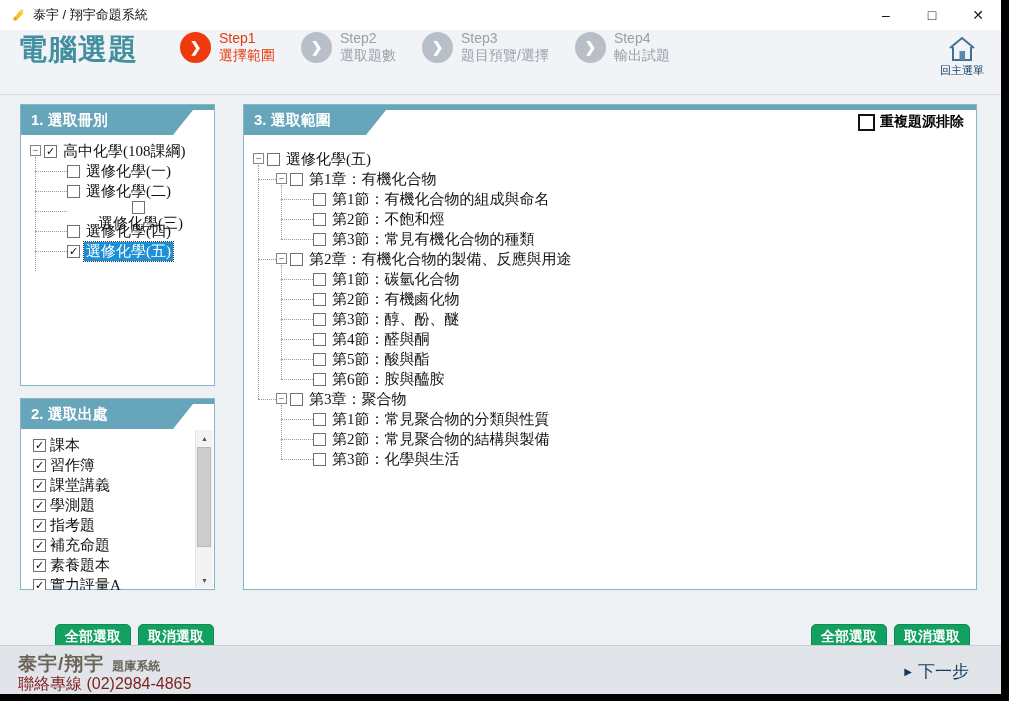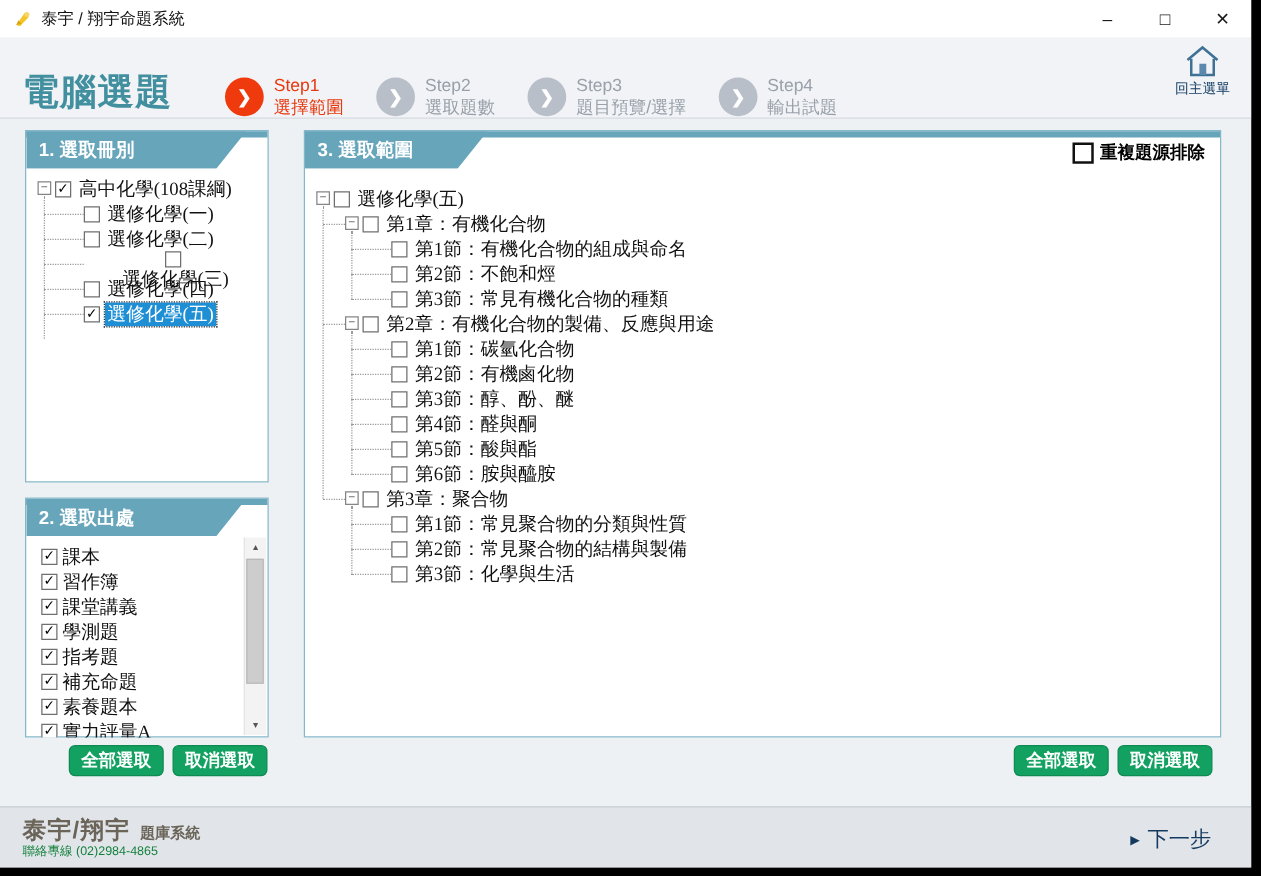--- a/index.html
+++ b/index.html
@@ -10,21 +10,21 @@
   
   .titlebar{height:30px;background:#ffffff;display:flex;align-items:center;}
   .app-icon{margin-left:9px;width:17px;height:17px;display:flex;}
   .title-text{margin-left:7px;font-size:13px;color:#111;}
   .win-controls{margin-left:auto;display:flex;height:100%;}
   .win-btn{width:46px;height:100%;display:flex;align-items:center;justify-content:center;
            font-size:14px;color:#1a1a1a;cursor:default;}
 
   
   .header{height:64px;background:#f1f3f6;border-bottom:1px solid #d6dbe1;position:relative;
-          display:flex;align-items:flex-end;}
+          display:flex;align-items:flex-start;}
   .app-title{margin-left:18px;font-size:29px;font-weight:bold;color:#42909f;letter-spacing:1px;}
   .steps{display:flex;margin-left:42px;gap:26px;}
   .step{display:flex;align-items:center;gap:8px;}
   .step-circle{width:31px;height:31px;border-radius:50%;background:#b9bfc9;color:#fff;
                display:flex;align-items:center;justify-content:center;font-size:14px;font-weight:bold;}
   .step.active .step-circle{background:#ee3a0c;}
   .step-text{font-size:14px;line-height:17px;color:#99a0aa;}
   .step.active .step-text{color:#e8380d;}
   .home{position:absolute;right:10px;top:5px;width:58px;text-align:center;cursor:default;}
   .home svg{display:block;margin:0 auto;}
@@ -69,34 +69,34 @@
   .sb-up{top:0;} .sb-down{bottom:0;}
   .sb-thumb{position:absolute;left:1px;top:17px;width:14px;height:100px;background:#cdcdcd;
             border:1px solid #b8b8b8;box-sizing:border-box;}
 
   
   .dedupe{position:absolute;top:8px;right:12px;display:flex;align-items:center;gap:5px;
           font-size:14px;font-weight:bold;color:#000;font-family:"Liberation Sans",sans-serif;}
   .dedupe-box{width:13px;height:13px;border:2px solid #111;background:#fff;}
 
   
-  .btn-row{position:absolute;display:flex;gap:7px;top:596px;}
+  .btn-row{position:absolute;display:flex;gap:7px;top:624px;}
   .btn-row.p2{right:787px;}
   .btn-row.p3{right:31px;}
   .btn{background:#12a161;color:#fff;border:1px solid #0e8a52;border-radius:5px;font-size:14px;
        font-weight:bold;height:23px;display:flex;align-items:center;padding:0 9px;
        font-family:"Liberation Sans",sans-serif;cursor:default;}
 
   
   .footer{position:absolute;left:0;top:645px;width:100%;height:49px;background:#e1e5e9;
           border-top:1px solid #c8cdd3;box-sizing:border-box;}
   .brand-line{position:absolute;left:18px;top:5px;display:flex;align-items:baseline;color:#6a6459;}
   .brand{font-size:19px;font-weight:bold;letter-spacing:1px;}
   .brand-suffix{font-size:12px;font-weight:bold;margin-left:8px;}
-  .hotline{position:absolute;left:18px;top:28px;font-size:10px;color:#15803d;}
+  .hotline{position:absolute;left:18px;top:28px;font-size:16px;color:#7f1d1d;}
   .next{position:absolute;right:32px;top:14px;display:flex;align-items:center;gap:6px;
         font-size:17px;color:#14395f;cursor:default;}
   .next-arrow{font-size:10px;}
 </style>
 </head>
 <body>
 
 <div class="window">
 
   <div class="titlebar">

